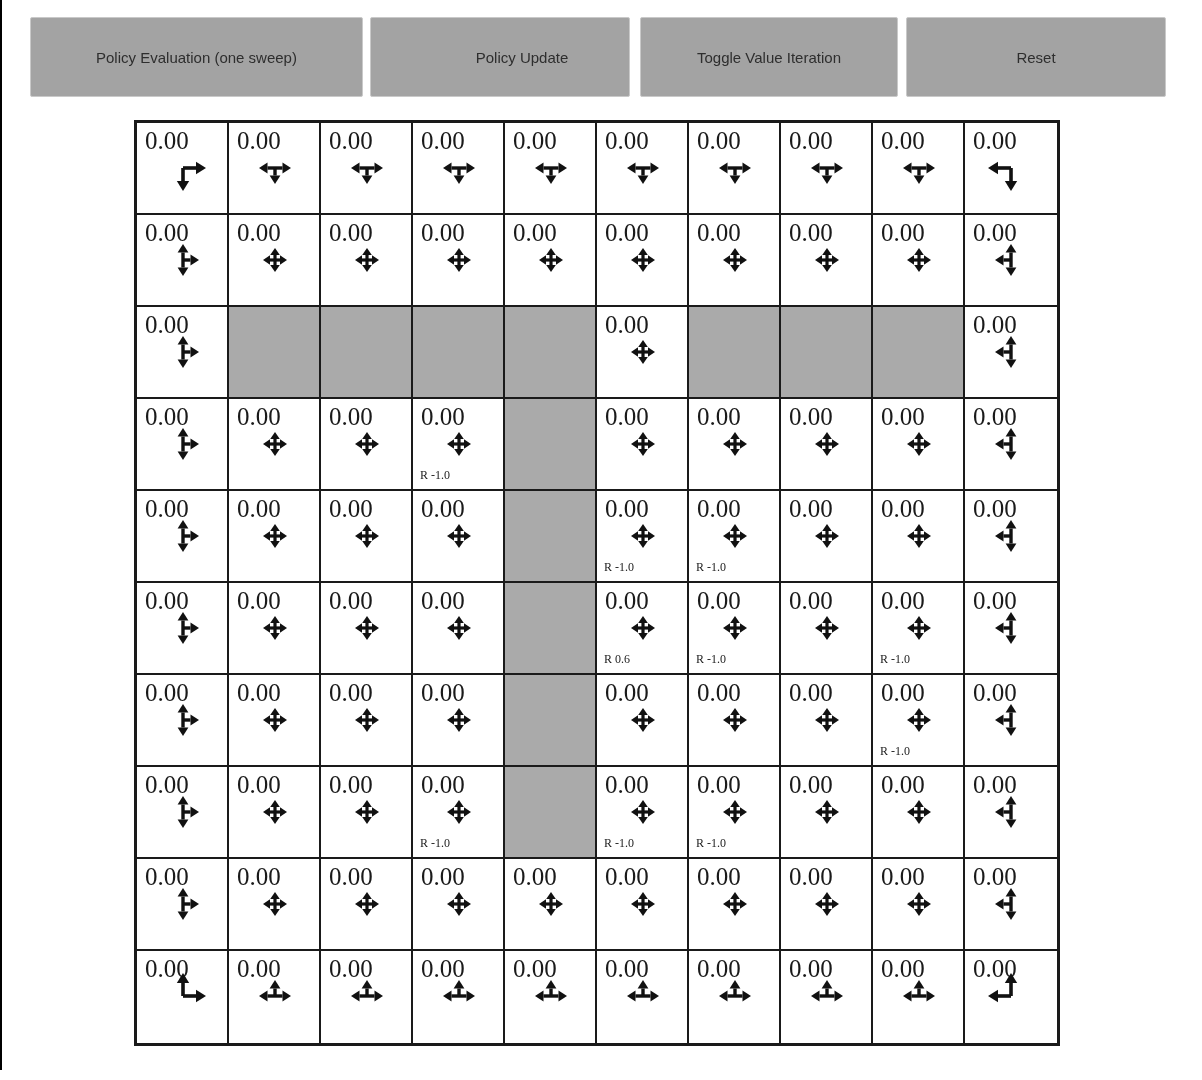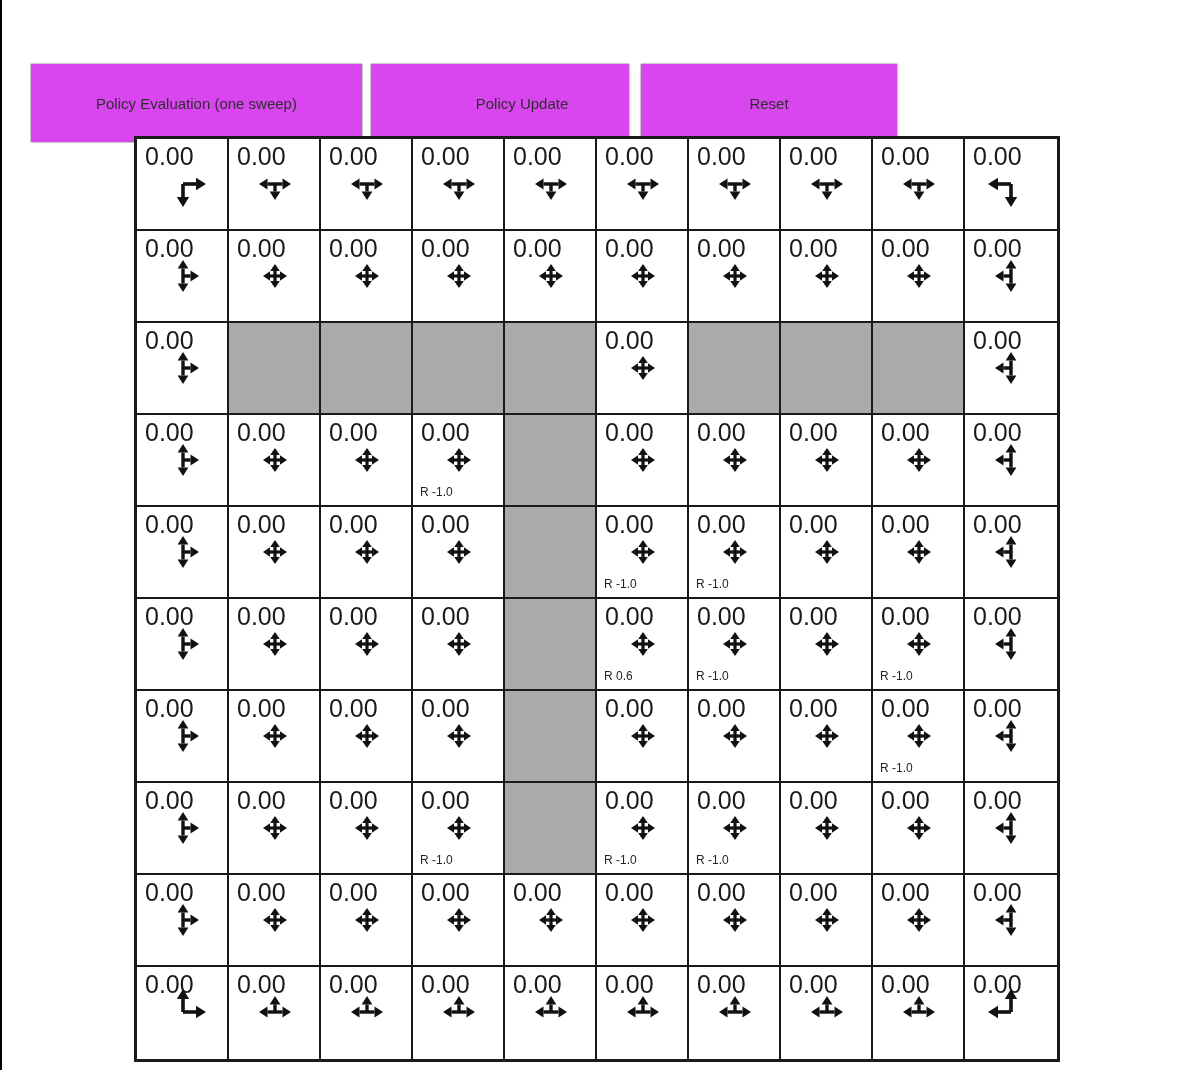--- a/index.html
+++ b/index.html
@@ -3,32 +3,32 @@
 <meta charset="utf-8">
 <style>
   html,body{margin:0;padding:0;}
   body{
     width:1202px;height:1080px;overflow:hidden;background:#ffffff;
     font-family:"Liberation Sans", sans-serif;position:relative;
   }
   .edge-left{position:absolute;left:0;top:0;width:2px;height:1070px;background:#000;}
   .toolbar{position:absolute;left:0;top:17px;width:1202px;height:80px;display:flex;align-items:stretch;}
   .btn{
-    box-sizing:border-box;height:80px;background:#d946ef;border:1px solid #c9c9c9;border-radius:2px;
+    box-sizing:border-box;height:80px;background:#a3a3a3;border:1px solid #c9c9c9;border-radius:2px;
     font-family:"Liberation Sans", sans-serif;font-size:15px;color:#2e2e2e;
-    display:flex;align-items:center;justify-content:center;text-align:center;cursor:pointer;padding:0;margin-top:46px;
+    display:flex;align-items:center;justify-content:center;text-align:center;cursor:pointer;padding:0;
   }
   .btn:nth-child(1){margin-left:30px;width:333px;}
   .btn:nth-child(2){margin-left:7px;width:260px;padding-left:44px;}
   .btn:nth-child(3){margin-left:10px;width:258px;}
   .btn:nth-child(4){margin-left:8px;width:260px;}
   .grid{
-    position:absolute;left:134px;top:136px;
+    position:absolute;left:134px;top:120px;
     display:grid;grid-template-columns:repeat(10,92px);grid-template-rows:repeat(10,92px);
-    border:3px solid #1a1a1a;background:#14b8a6;
+    border:3px solid #1a1a1a;background:#14b8a6;font-family:Liberation Serif, serif;
   }
   .cell{
     box-sizing:border-box;position:relative;background:#ffffff;
     border-right:2px solid #1a1a1a;border-bottom:2px solid #1a1a1a;
   }
   .cell.last-col{border-right:none;}
   .cell.last-row{border-bottom:none;}
   .cell.wall{background:#aaaaaa;}
   .cell .val{
     position:absolute;left:8px;top:4px;font-size:25px;line-height:1.1;color:#1a1a1a;
@@ -41,20 +41,21 @@
 </style>
 </head>
 <body>
 
 <div class="screen">
   <div class="edge-left"></div>
 
   <div class="toolbar">
     <button class="btn">Policy Evaluation (one sweep)</button>
     <button class="btn">Policy Update</button>
+    <button class="btn">Toggle Value Iteration</button>
     <button class="btn">Reset</button>
   </div>
 
   <div class="grid" id="grid">
       <div class="cell">
         <div class="val">0.00</div>
         <svg width="48" height="48" viewBox="-24 -24 48 48">
           <line x1="0" y1="0" x2="13" y2="0" stroke="#111111" stroke-width="3.6"></line>
           <polygon points="23,0 13,6.2 13,-6.2" fill="#111111"></polygon>
           <line x1="0" y1="0" x2="0" y2="13" stroke="#111111" stroke-width="3.6"></line>

